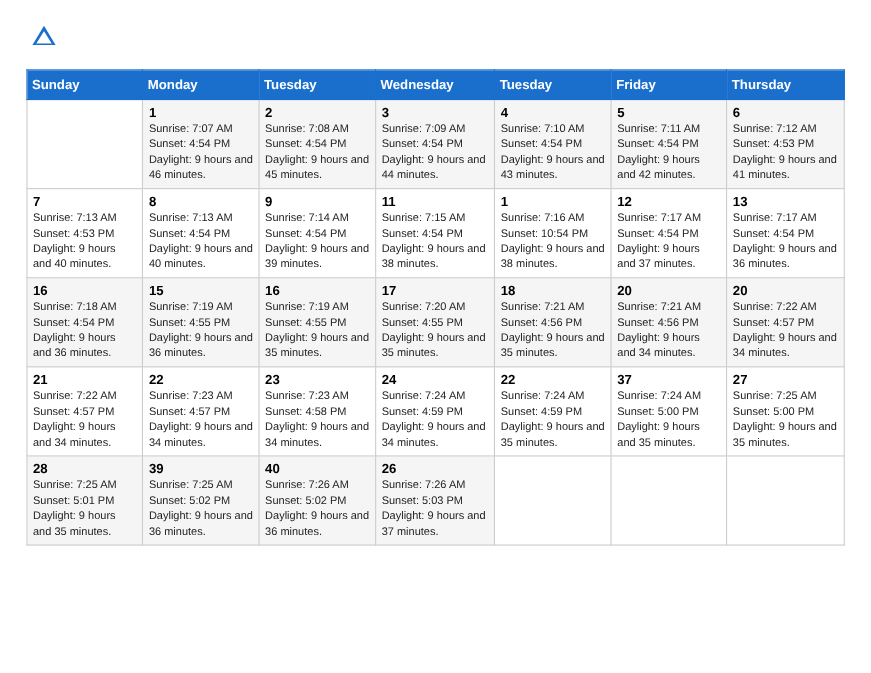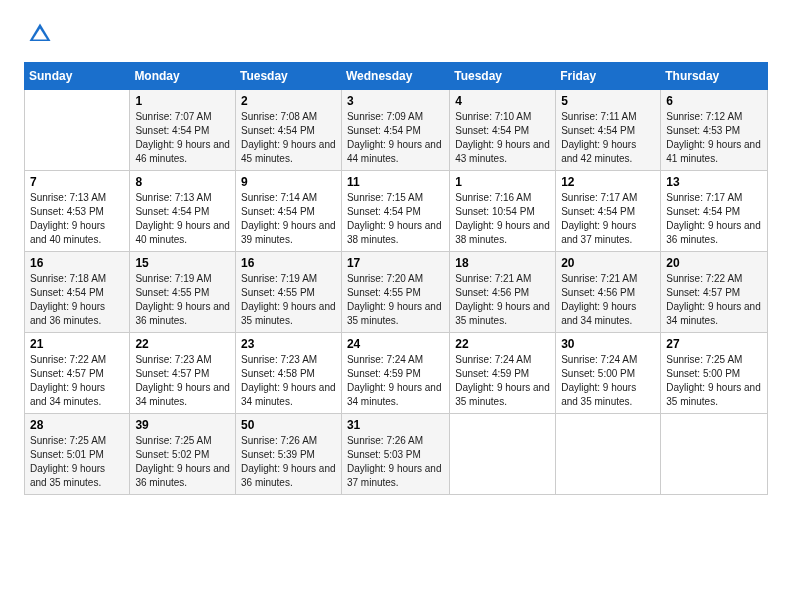--- a/index.html
+++ b/index.html
@@ -275,21 +275,21 @@
 Sunset: 4:59 PM
 Daylight: 9 hours and 34 minutes.</div>
         </td>
         <td>
           <span class="cell-day">22</span>
           <div class="cell-info">Sunrise: 7:24 AM
 Sunset: 4:59 PM
 Daylight: 9 hours and 35 minutes.</div>
         </td>
         <td>
-          <span class="cell-day">30</span>
+          <span class="cell-day">37</span>
           <div class="cell-info">Sunrise: 7:24 AM
 Sunset: 5:00 PM
 Daylight: 9 hours and 35 minutes.</div>
         </td>
         <td>
           <span class="cell-day">27</span>
           <div class="cell-info">Sunrise: 7:25 AM
 Sunset: 5:00 PM
 Daylight: 9 hours and 35 minutes.</div>
         </td>
@@ -301,27 +301,27 @@
 Sunset: 5:01 PM
 Daylight: 9 hours and 35 minutes.</div>
         </td>
         <td>
           <span class="cell-day">39</span>
           <div class="cell-info">Sunrise: 7:25 AM
 Sunset: 5:02 PM
 Daylight: 9 hours and 36 minutes.</div>
         </td>
         <td>
-          <span class="cell-day">50</span>
+          <span class="cell-day">40</span>
           <div class="cell-info">Sunrise: 7:26 AM
-Sunset: 5:39 PM
-Daylight: 9 hours and 36 minutes.</div>
-        </td>
-        <td>
-          <span class="cell-day">31</span>
+Sunset: 5:02 PM
+Daylight: 9 hours and 36 minutes.</div>
+        </td>
+        <td>
+          <span class="cell-day">26</span>
           <div class="cell-info">Sunrise: 7:26 AM
 Sunset: 5:03 PM
 Daylight: 9 hours and 37 minutes.</div>
         </td>
         <td class="empty-cell"></td>
         <td class="empty-cell"></td>
         <td class="empty-cell"></td>
       </tr>
     </tbody>
 </table>

